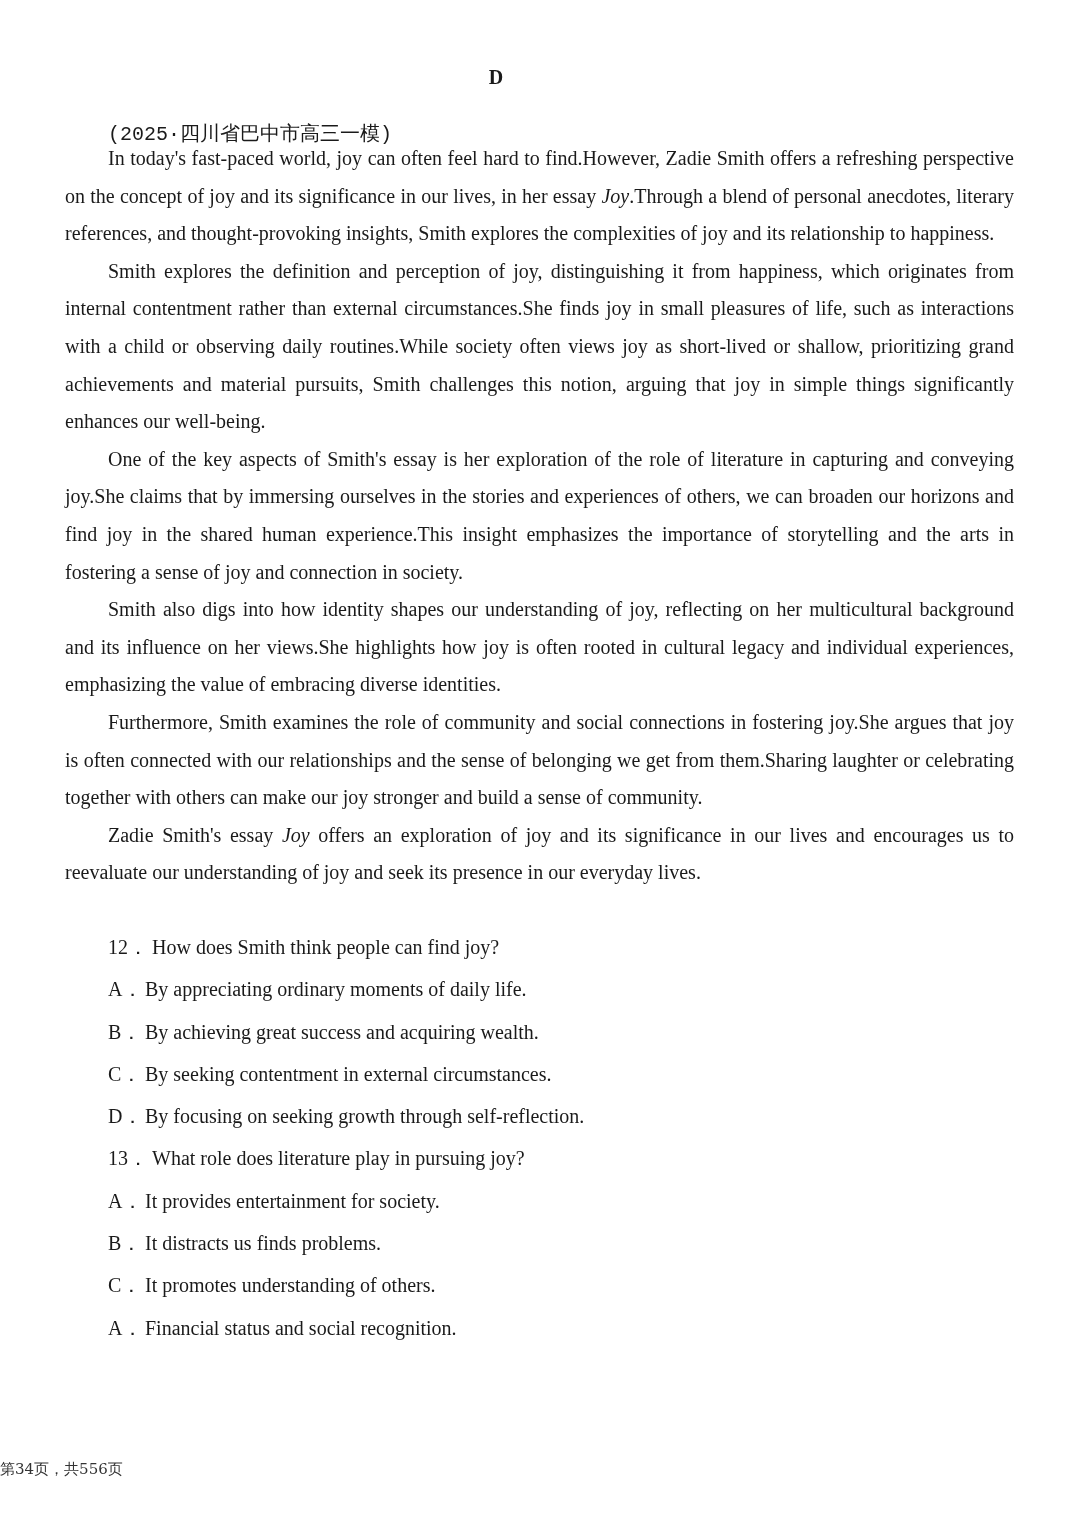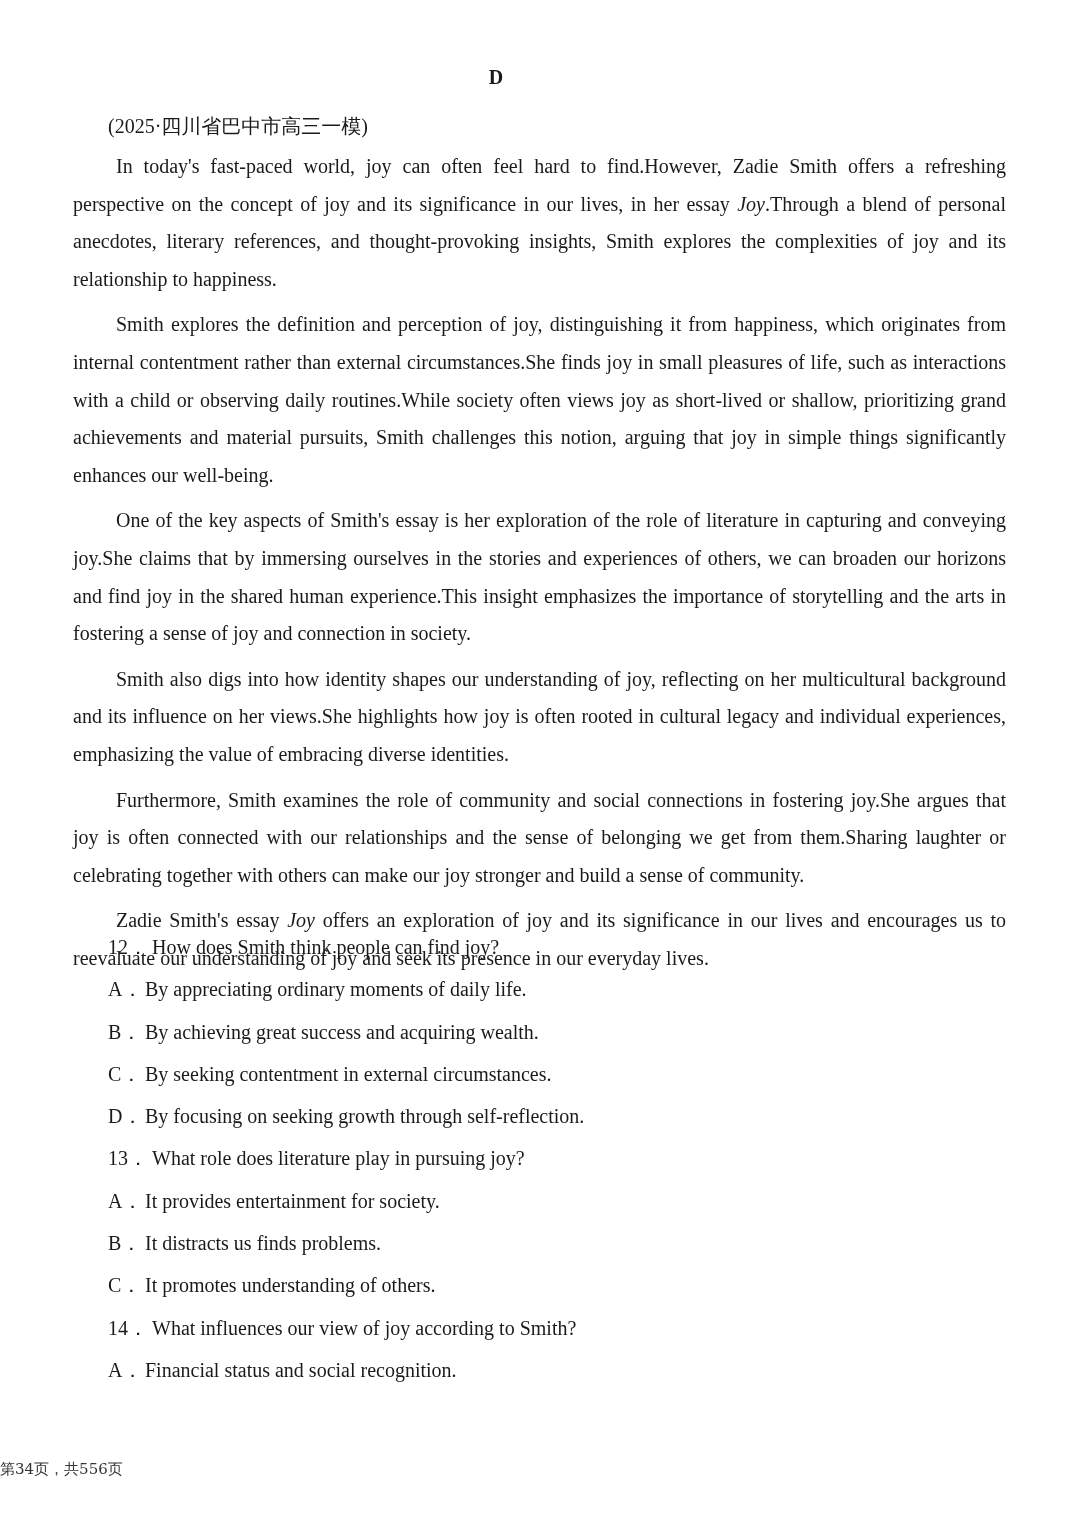--- a/index.html
+++ b/index.html
@@ -7,25 +7,25 @@
     width: 1080px; height: 1527px; position: relative; overflow: hidden;
     font-family: "Liberation Serif", "DejaVu Serif", serif;
     color: #1a1a1a;
   }
   .page { position: absolute; left: 65px; top: 0; width: 949px; }
   .section-letter {
     position: absolute; left: 0; width: 992px; top: 66px;
     text-align: center; font-weight: bold; font-size: 20px;
   }
   .source {
-    position: absolute; left: 43px; top: 113px; font-size: 20px; white-space: nowrap;
+    position: absolute; left: 43px; top: 120px; font-size: 20px; white-space: nowrap; font-family: Liberation Mono, monospace;
   }
   .passage { position: absolute; left: 0; top: 140px; width: 949px; }
   .para {
-    margin: 8px; font-size: 20px; line-height: 37.6px;
+    margin: 0; font-size: 20px; line-height: 37.6px;
     text-align: justify; text-indent: 43px;
   }
   .para em { font-style: italic; }
   .questions { position: absolute; left: 43px; top: 928px; width: 906px; }
   .q-stem, .q-opt {
     font-size: 20px; height: 42.3px; line-height: 38px; white-space: nowrap;
   }
   .num { display: inline-block; }
   .q-stem .num { width: 44px; }
   .q-opt .num { width: 37px; }
@@ -60,18 +60,17 @@
     <div class="q-opt"><span class="num">A．</span><span>By appreciating ordinary moments of daily life.</span></div>
     <div class="q-opt"><span class="num">B．</span><span>By achieving great success and acquiring wealth.</span></div>
     <div class="q-opt"><span class="num">C．</span><span>By seeking contentment in external circumstances.</span></div>
     <div class="q-opt"><span class="num">D．</span><span>By focusing on seeking growth through self-reflection.</span></div>
 
     <div class="q-stem"><span class="num">13．</span><span>What role does literature play in pursuing joy?</span></div>
     <div class="q-opt"><span class="num">A．</span><span>It provides entertainment for society.</span></div>
     <div class="q-opt"><span class="num">B．</span><span>It distracts us finds problems.</span></div>
     <div class="q-opt"><span class="num">C．</span><span>It promotes understanding of others.</span></div>
 
-    <div class="q-stem"><span class="num">14．</span><span>What influences our view of joy according to Smith?</span></div>
     <div class="q-opt"><span class="num">A．</span><span>Financial status and social recognition.</span></div>
   </div>
 </div>
 
 <div class="footer">第34页，共556页</div>
 
 </body></html>

